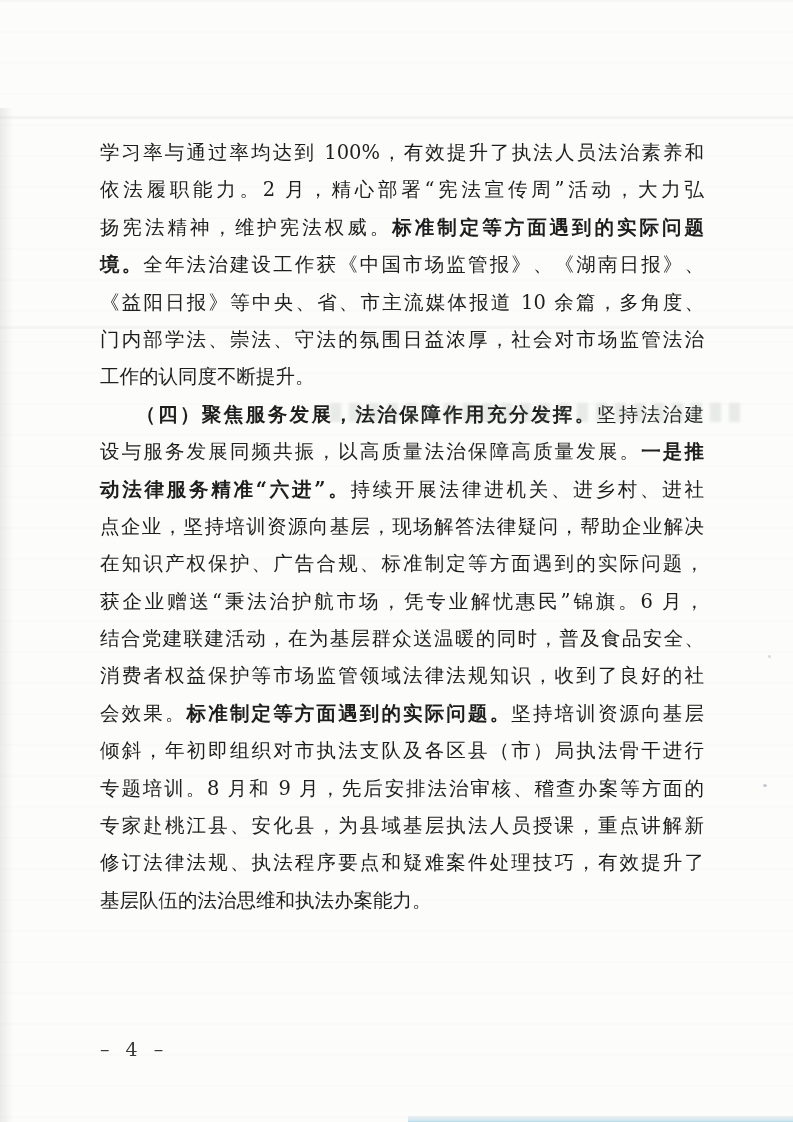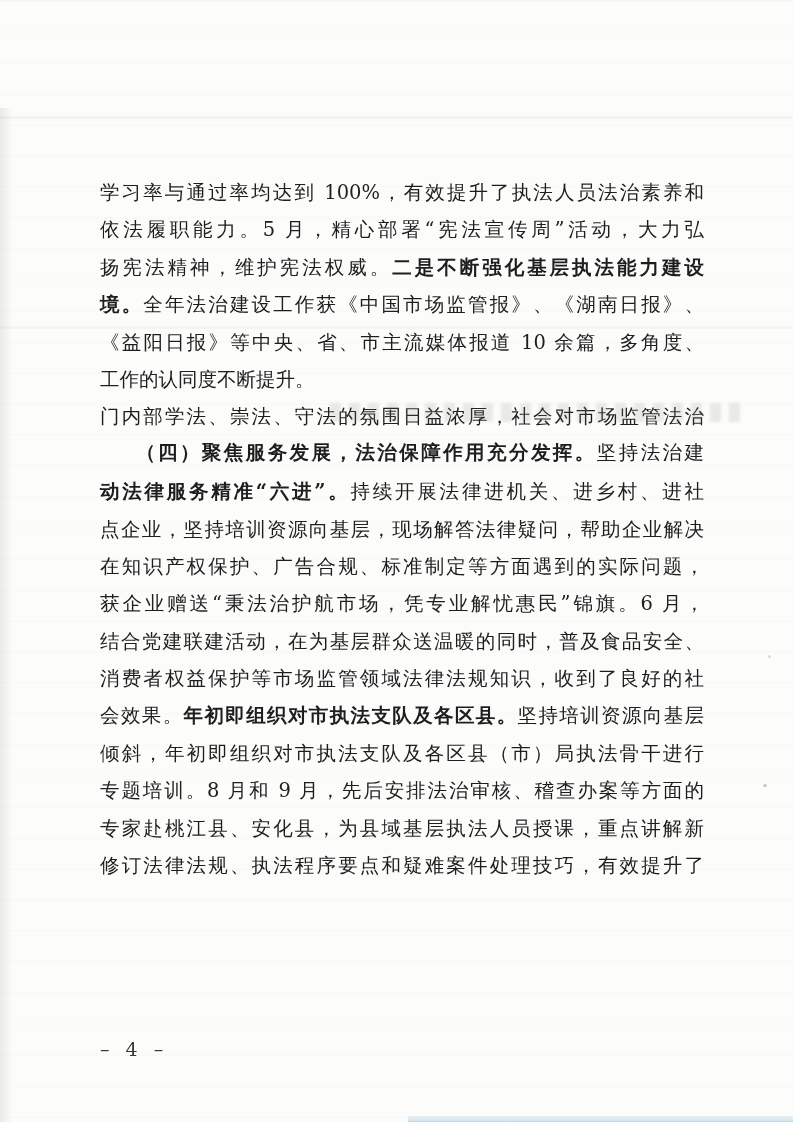--- a/index.html
+++ b/index.html
@@ -28,34 +28,32 @@
   .text-block {
     position: absolute;
     left: 100px;
     top: 134px;
     width: 604px;
     font-size: 19.5px;
     line-height: 37.4px;
     color: #1e1e1e;
     text-align: justify;
     text-justify: inter-character;
-    margin-top: 40px;
   }
   .line {
     height: 37.4px;
     text-align: justify;
     text-align-last: justify;
     white-space: normal;
   }
   .line.end {
     text-align-last: left;
   }
   .line.indent {
     text-indent: 36px;
-    font-family: Liberation Mono, monospace;
   }
   .seg { font-weight: 400; }
   .seg.bold { font-weight: 700; }
 
   .page-number {
     position: absolute;
     left: 100px;
     top: 1037px;
     font-size: 19px;
     line-height: 24px;
@@ -137,38 +135,40 @@
 <body>
 
 <div class="page">
 
   <div class="scan-streak-1"></div>
   <div class="scan-streak-2"></div>
   <div class="left-edge-shadow"></div>
 
   <div class="text-block">
       <div class="line"><span class="seg">学习率与通过率均达到 100%，有效提升了执法人员法治素养和</span></div>
-      <div class="line"><span class="seg">依法履职能力。5 月，精心部署“宪法宣传周”活动，大力弘</span></div>
-      <div class="line"><span class="seg">扬宪法精神，维护宪法权威。</span><span class="seg bold">二是不断强化基层执法能力建设</span></div>
+      <div class="line"><span class="seg">依法履职能力。2 月，精心部署“宪法宣传周”活动，大力弘</span></div>
+      <div class="line"><span class="seg">扬宪法精神，维护宪法权威。</span><span class="seg bold">标准制定等方面遇到的实际问题</span></div>
       <div class="line"><span class="seg bold">境。</span><span class="seg">全年法治建设工作获《中国市场监管报》、《湖南日报》、</span></div>
       <div class="line"><span class="seg">《益阳日报》等中央、省、市主流媒体报道 10 余篇，多角度、</span></div>
+      <div class="line"><span class="seg">门内部学法、崇法、守法的氛围日益浓厚，社会对市场监管法治</span></div>
       <div class="line end"><span class="seg">工作的认同度不断提升。</span></div>
-      <div class="line"><span class="seg">门内部学法、崇法、守法的氛围日益浓厚，社会对市场监管法治</span></div>
       <div class="line indent"><span class="seg bold">（四）聚焦服务发展，法治保障作用充分发挥。</span><span class="seg">坚持法治建</span></div>
+      <div class="line"><span class="seg">设与服务发展同频共振，以高质量法治保障高质量发展。</span><span class="seg bold">一是推</span></div>
       <div class="line"><span class="seg bold">动法律服务精准“六进”。</span><span class="seg">持续开展法律进机关、进乡村、进社</span></div>
       <div class="line"><span class="seg">点企业，坚持培训资源向基层，现场解答法律疑问，帮助企业解决</span></div>
       <div class="line"><span class="seg">在知识产权保护、广告合规、标准制定等方面遇到的实际问题，</span></div>
       <div class="line"><span class="seg">获企业赠送“秉法治护航市场，凭专业解忧惠民”锦旗。6 月，</span></div>
       <div class="line"><span class="seg">结合党建联建活动，在为基层群众送温暖的同时，普及食品安全、</span></div>
       <div class="line"><span class="seg">消费者权益保护等市场监管领域法律法规知识，收到了良好的社</span></div>
-      <div class="line"><span class="seg">会效果。</span><span class="seg bold">年初即组织对市执法支队及各区县。</span><span class="seg">坚持培训资源向基层</span></div>
+      <div class="line"><span class="seg">会效果。</span><span class="seg bold">标准制定等方面遇到的实际问题。</span><span class="seg">坚持培训资源向基层</span></div>
       <div class="line"><span class="seg">倾斜，年初即组织对市执法支队及各区县（市）局执法骨干进行</span></div>
       <div class="line"><span class="seg">专题培训。8 月和 9 月，先后安排法治审核、稽查办案等方面的</span></div>
       <div class="line"><span class="seg">专家赴桃江县、安化县，为县域基层执法人员授课，重点讲解新</span></div>
       <div class="line"><span class="seg">修订法律法规、执法程序要点和疑难案件处理技巧，有效提升了</span></div>
+      <div class="line end"><span class="seg">基层队伍的法治思维和执法办案能力。</span></div>
     </div>
 
   <div class="bleed-through"></div>
   <div class="speck-1"></div>
   <div class="speck-2"></div>
 
   <div class="page-number">– 4 –</div>
 
   <div class="bottom-scan-band"></div>
 

